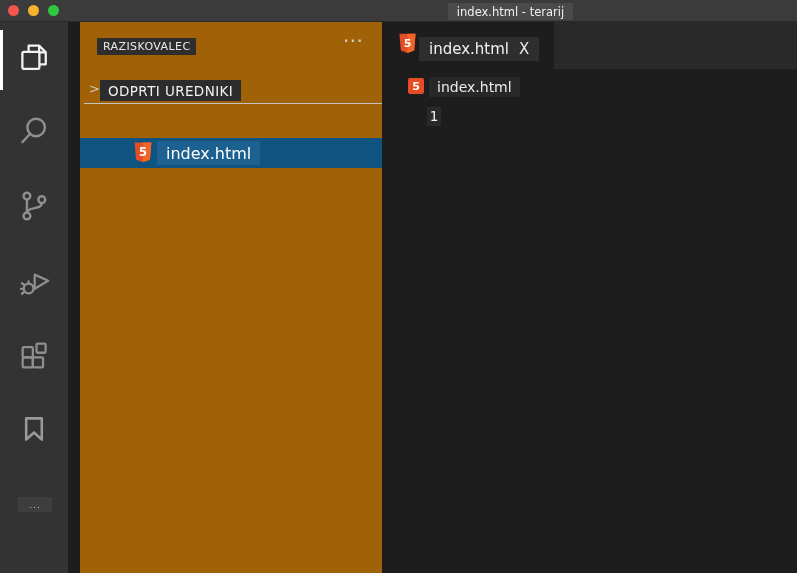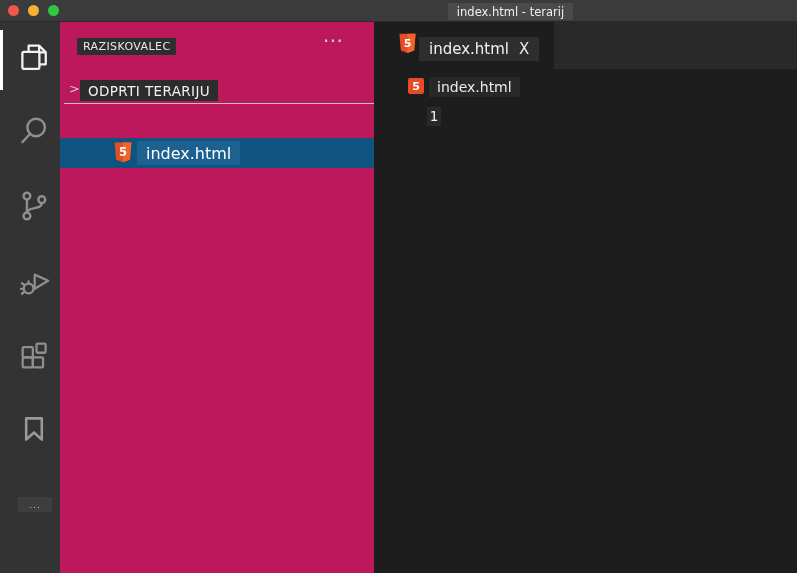--- a/index.html
+++ b/index.html
@@ -23,22 +23,22 @@
   .activitybar { position:absolute; left:0; top:22px; width:68px; height:551px;
                  background:#333333; }
   .indicator { position:absolute; left:0; top:8px; width:3px; height:60px; background:#ffffff; }
   .ab-item { position:absolute; left:10px; width:48px; height:48px;
              display:flex; align-items:center; justify-content:center; cursor:pointer; }
   .ab-more { position:absolute; left:18px; top:475px; width:34px; height:15px;
              background:#3e3e3e; color:#c8c8c8; font-size:9px; letter-spacing:1px;
              display:flex; align-items:center; justify-content:center; cursor:pointer; }
 
   
-  .sidebar { position:absolute; left:60px; top:22px; width:314px; height:551px;
-             background:#be185d; }
+  .sidebar { position:absolute; left:80px; top:22px; width:314px; height:551px;
+             background:#a16207; }
   .side-title { position:absolute; left:17px; top:16px; height:17px; padding:0 6px;
                 background:#2e2e2e; color:#eaeaea; font-size:11px; letter-spacing:.4px;
                 display:inline-flex; align-items:center; }
   .more { position:absolute; left:263px; top:8px; color:#cfcfcf; font-size:20px;
           letter-spacing:2px; cursor:pointer; line-height:20px; }
   .open-editors { position:absolute; left:0; top:58px; width:314px; height:22px; cursor:pointer; }
   .chev { position:absolute; left:9px; top:1px; color:#cccccc; font-size:13px; }
   .oe-label { position:absolute; left:20px; top:0; height:21px; padding:0 8px;
               background:#2c2c2c; color:#f2f2f2; font-size:13.5px; letter-spacing:.4px;
               display:inline-flex; align-items:center; }
@@ -159,21 +159,21 @@
 
     <div class="ab-more">...</div>
   </div>
 
   <div class="sidebar">
     <span class="side-title">RAZISKOVALEC</span>
     <span class="more">⋯</span>
 
     <div class="open-editors">
       <span class="chev">&gt;</span>
-      <span class="oe-label">ODPRTI TERARIJU</span>
+      <span class="oe-label">ODPRTI UREDNIKI</span>
     </div>
 
     <div class="sep"></div>
 
 
     <div class="file-row">
       <span class="html-shield">
         <svg width="20" height="23" viewBox="0 0 24 28">
           <path d="M1.8 0.5 H22.2 L20.4 21.6 L12 24.6 L3.6 21.6 Z" fill="#e44d26"></path>
           <path d="M12 0.5 H22.2 L20.4 21.6 L12 24.6 Z" fill="#f16529"></path>

